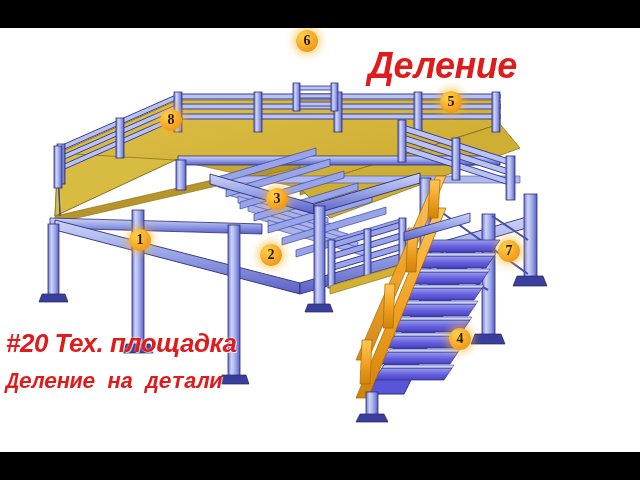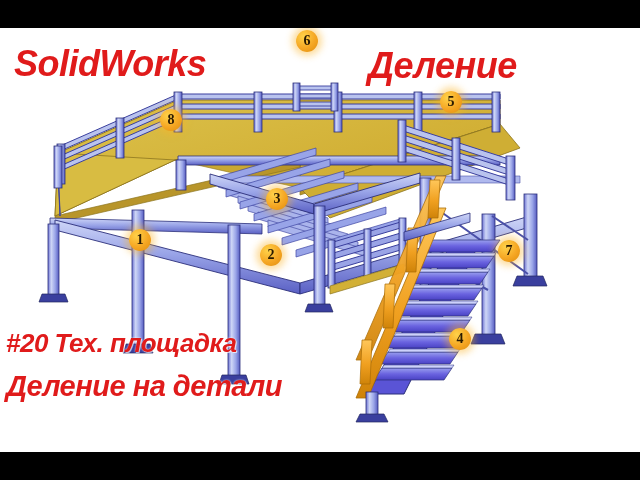--- a/index.html
+++ b/index.html
@@ -8,21 +8,21 @@
   #bar-top{position:absolute;left:0;top:0;width:640px;height:28px;background:#000;z-index:60;}
   #bar-bottom{position:absolute;left:0;top:452px;width:640px;height:28px;background:#000;z-index:60;}
   #canvas{position:absolute;left:0;top:28px;width:640px;height:424px;background:#ffffff;overflow:hidden;}
 
   .ttl{position:absolute;color:#e01b1b;font-weight:bold;font-style:italic;
        font-family:"Liberation Sans",sans-serif;white-space:nowrap;letter-spacing:-0.5px;z-index:50;
        text-shadow:0 0 2px rgba(255,255,255,.9),1px 1px 0 rgba(255,255,255,.6);}
   #t-left{left:14px;top:15px;font-size:36px;}
   #t-right{left:368px;top:17px;font-size:36px;}
   #t-b1{left:6px;top:300px;font-size:26px;}
-  #t-b2{left:6px;top:342px;font-size:29px;}
+  #t-b2{left:6px;top:342px;font-size:22px;font-family:Liberation Mono, monospace;}
 
   svg#scene{position:absolute;left:0;top:0;width:640px;height:424px;}
 
   .badge{position:absolute;width:22px;height:22px;border-radius:50%;
          background:radial-gradient(circle at 35% 30%,#ffd24a 0%,#f5a623 55%,#e08d0b 100%);
          color:#2a1a00;font-size:14px;font-weight:bold;font-family:"Liberation Serif",serif;
          display:flex;align-items:center;justify-content:center;z-index:40;
          box-shadow:0 0 7px 4px rgba(250,180,40,.45);}
 </style>
 </head>
@@ -271,21 +271,20 @@
         <rect x="366" y="364" width="12" height="24" fill="url(#gSteelV)" stroke="#2b2f7a" stroke-width="0.8"></rect>
         <polygon points="360,386 384,386 388,394 356,394" fill="#3a3f9e" stroke="#22265f" stroke-width="0.7"></polygon>
       </g>
 
       <g>
         <polygon points="404,204 470,185 470,194 404,213" fill="url(#gSteelH)" stroke="#2b2f7a" stroke-width="0.8"></polygon>
       </g>
 
     </svg>
 
-    <div class="ttl" id="t-left">SolidWorks</div>
     <div class="ttl" id="t-right">Деление</div>
     <div class="ttl" id="t-b1">#20 Тех. площадка</div>
     <div class="ttl" id="t-b2">Деление на детали</div>
 
     <div class="badge" id="b1" style="left: 129px; top: 201px;">1</div>
     <div class="badge" id="b2" style="left: 260px; top: 216px;">2</div>
     <div class="badge" id="b3" style="left: 266px; top: 160px;">3</div>
     <div class="badge" id="b4" style="left: 449px; top: 300px;">4</div>
     <div class="badge" id="b5" style="left: 440px; top: 63px;">5</div>
     <div class="badge" id="b6" style="left: 296px; top: 2px;">6</div>

